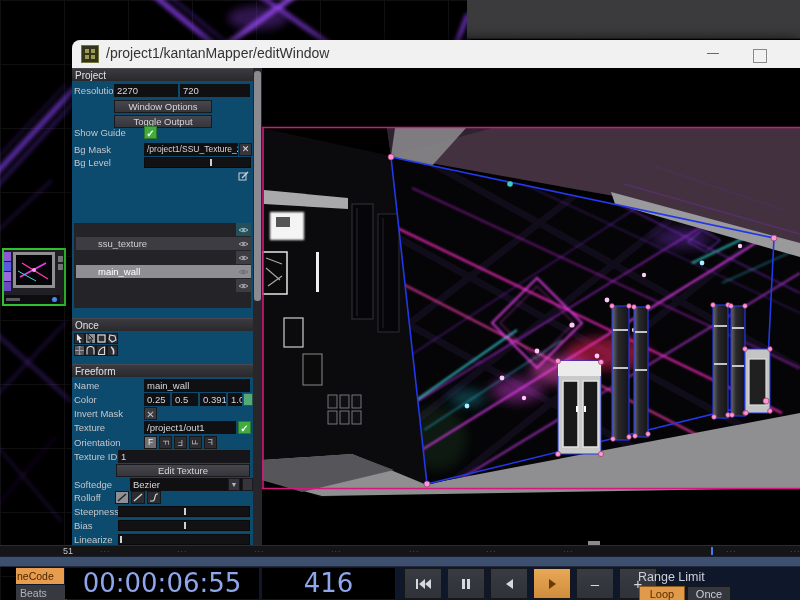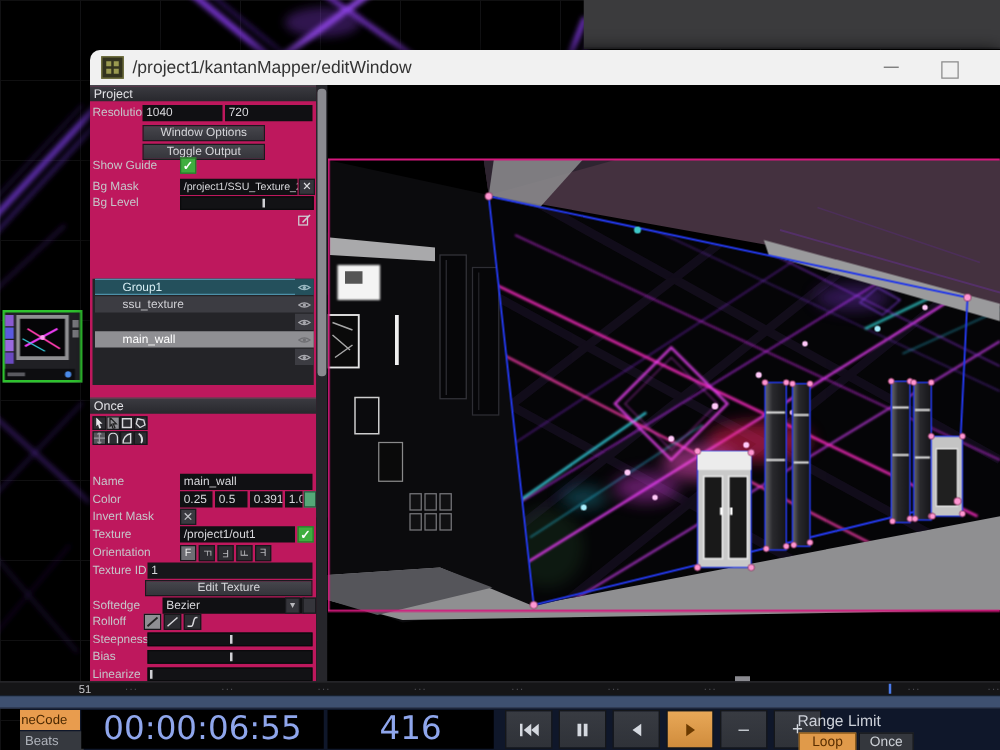--- a/index.html
+++ b/index.html
@@ -25,21 +25,21 @@
   #net-node .foot .dot{position:absolute;right:3px;top:2px;width:5px;height:5px;border-radius:50%;background:#4a8ae8;}
   
   #kwin{position:absolute;left:72px;top:40px;width:728px;height:374px;background:#1e1e22;border-radius:8px 0 0 0;box-shadow:0 0 14px rgba(0,0,0,.8);}
   #titlebar{position:absolute;left:0;top:0;width:728px;height:28px;background:#f1f1f1;border-radius:8px 0 0 0;}
   #titlebar .appicon{position:absolute;left:9px;top:5px;width:18px;height:18px;background:#33331e;border:1px solid #74743c;box-sizing:border-box;}
   #titlebar .appicon i{position:absolute;width:4px;height:4px;background:#9a9a50;}
   #titlebar .title{position:absolute;left:34px;top:5px;font-size:14px;color:#333;}
   .wbtn{position:absolute;top:6px;width:16px;height:16px;color:#555;font-size:12px;text-align:center;line-height:15px;}
   #btn-max{border:1px solid #8a8a8a;width:12px;height:12px;top:9px;}
   
-  #panel{position:absolute;left:0;top:28px;width:181px;height:478px;background:#be185d;overflow:hidden;}
+  #panel{position:absolute;left:0;top:28px;width:181px;height:478px;background:#0c4a6e;overflow:hidden;}
   .sechdr{position:absolute;left:0;width:181px;height:13px;background:linear-gradient(#3a3a40,#28282d);
           color:#e2e2e6;font-size:10px;line-height:13px;padding-left:3px;box-sizing:border-box;border-top:1px solid #48484e;}
   .plbl{position:absolute;font-size:9.5px;color:#c6c6ca;line-height:13px;white-space:nowrap;}
   .pfld{position:absolute;height:13px;background:#101013;color:#d8d8dc;font-size:9.5px;line-height:13px;
         padding-left:3px;box-sizing:border-box;white-space:nowrap;overflow:hidden;}
   .pbtn{position:absolute;height:13px;background:linear-gradient(#46464c,#35353b);border:1px solid #1a1a1e;
         box-sizing:border-box;color:#d6d6da;font-size:9.5px;line-height:11px;text-align:center;}
   .cb{position:absolute;width:13px;height:13px;box-sizing:border-box;font-size:10px;line-height:13px;text-align:center;}
   .cb.green{background:#3fae3f;border:1px solid #2a7a2a;color:#fff;font-weight:bold;}
   .cb.xbox{background:#3a3a40;border:1px solid #1a1a1e;color:#c0c0c6;}
@@ -161,40 +161,39 @@
       </div>
       <div class="title">/project1/kantanMapper/editWindow</div>
       <div class="wbtn" id="btn-min" style="left:633px">—</div>
       <div class="wbtn" id="btn-max" style="left:681px"></div>
     </div>
 
     <div id="panel">
 
       <div class="sechdr" style="top:0">Project</div>
       <div class="plbl" style="left:2px;top:16px">Resolution</div>
-      <div class="pfld" style="left:42px;top:16px;width:64px">1040</div>
+      <div class="pfld" style="left:42px;top:16px;width:64px">2270</div>
       <div class="pfld" style="left:108px;top:16px;width:70px">720</div>
       <div class="pbtn" style="left:42px;top:32px;width:98px">Window Options</div>
       <div class="pbtn" style="left:42px;top:47px;width:98px">Toggle Output</div>
       <div class="plbl" style="left:2px;top:58px">Show Guide</div>
       <div class="cb green" style="left:72px;top:58px">✓</div>
       <div class="plbl" style="left:2px;top:75px">Bg Mask</div>
       <div class="pfld" style="left:72px;top:75px;width:94px;font-size:8.5px">/project1/SSU_Texture_2106x994</div>
       <div class="xbtn" style="left:167px;top:75px">✕</div>
       <div class="plbl" style="left:2px;top:88px">Bg Level</div>
       <div class="slider" style="left:72px;top:89px;width:107px">
         <div class="tick" style="left:65px"></div>
       </div>
 
       <svg class="abs" style="left:166px;top:103px" width="11" height="11">
         <rect x="1" y="2" width="7" height="7" fill="none" stroke="#cfcfd4" stroke-width="1"></rect>
         <line x1="4" y1="7" x2="10" y2="1" stroke="#cfcfd4" stroke-width="1.4"></line>
       </svg>
       <div id="shapelist">
-        <div class="srow grp" style="top:0">Group1</div>
         <div class="eyecell" style="left:162px;top:0;background:#24505c">
           <svg width="11" height="8">
               <path d="M1,4 Q5.5,0.5 10,4 Q5.5,7.5 1,4 Z" fill="none" stroke="#9ab8c2"></path>
               <circle cx="5.5" cy="4" r="1.3" fill="#9ab8c2"></circle>
             </svg>
         </div>
         <div class="srow" style="top:14px">ssu_texture</div>
         <div class="eyecell" style="left:162px;top:14px">
           <svg width="11" height="8">
               <path d="M1,4 Q5.5,0.5 10,4 Q5.5,7.5 1,4 Z" fill="none" stroke="#a8a8ae"></path>
@@ -257,20 +256,21 @@
         <svg width="9" height="9">
             <path d="M1.5,8.5 A7,7 0 0 1 7.5,1 L7.5,8.5 Z" fill="none" stroke="#d8d8dc" stroke-width="1.1"></path>
           </svg>
         </div>
       <div class="tool" style="left:35px;top:277px">
         <svg width="9" height="9">
             <path d="M3,1 A5,5 0 0 1 5,8.5 A7,7 0 0 0 3,1 Z" fill="none" stroke="#d8d8dc" stroke-width="1.1"></path>
           </svg>
         </div>
 
+      <div class="sechdr" style="top:296px">Freeform</div>
       <div class="plbl" style="left:2px;top:311px">Name</div>
       <div class="pfld" style="left:72px;top:311px;width:106px">main_wall</div>
       <div class="plbl" style="left:2px;top:325px">Color</div>
       <div class="pfld" style="left:72px;top:325px;width:26px">0.25</div>
       <div class="pfld" style="left:100px;top:325px;width:26px">0.5</div>
       <div class="pfld" style="left:128px;top:325px;width:26px">0.391</div>
       <div class="pfld" style="left:156px;top:325px;width:14px">1.0</div>
       <div class="abs" style="left:171px;top:325px;width:10px;height:13px;background:#55a878;border:1px solid #2a5a40;box-sizing:border-box"></div>
       <div class="plbl" style="left:2px;top:339px">Invert Mask</div>
       <div class="cb xbox" style="left:72px;top:339px">✕</div>

